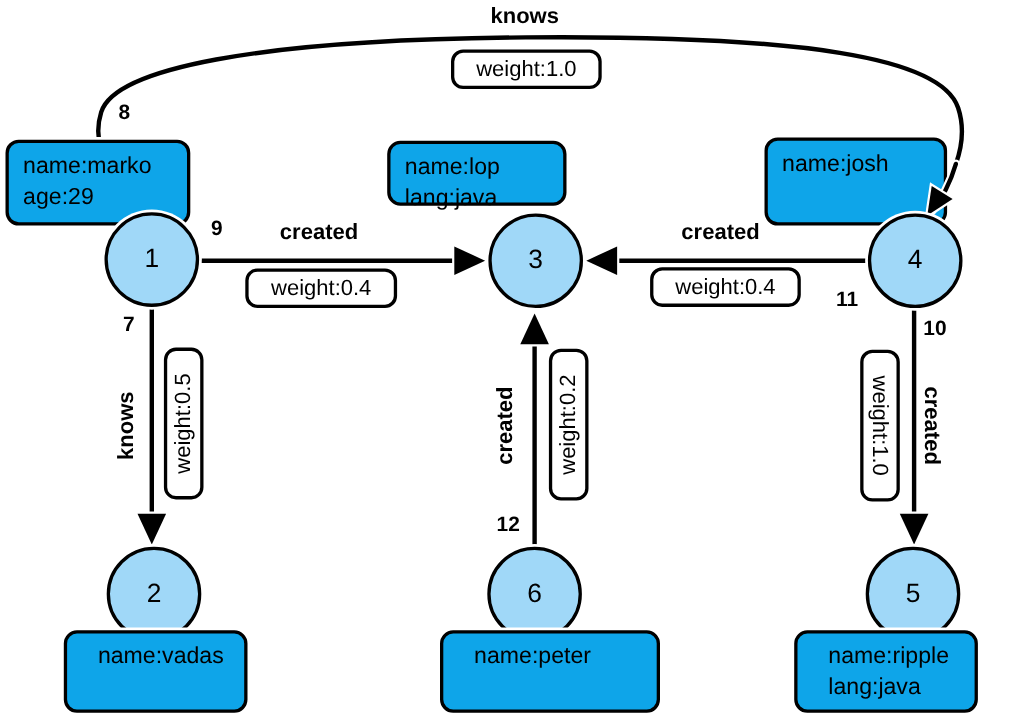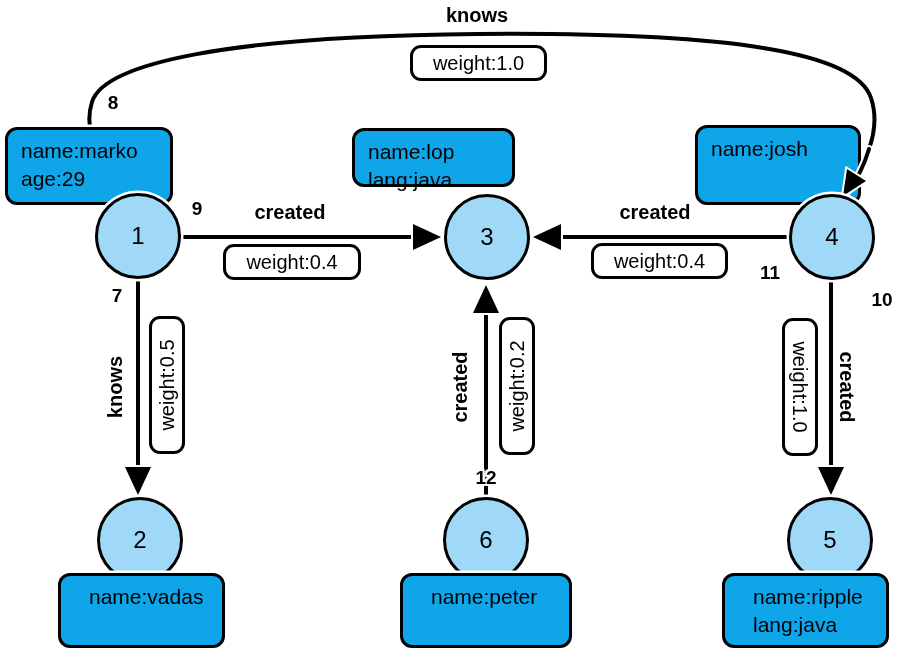--- a/index.html
+++ b/index.html
@@ -110,21 +110,21 @@
   <div class="node" style="left:787px; top:497px;">
       <span>5</span>
     </div>
   <div class="node" style="left:443px; top:497px;">
       <span>6</span>
     </div>
 
   <div class="prop-box z-bot" style="left:58px; top:573px; width:167px; height:75px;">
     <div>name:vadas</div>
   </div>
-  <div class="prop-box z-bot" style="left:400px; top:573px; width:172px; height:75px;">
+  <div class="prop-box z-bot" style="left:400px; top:573px; width:200px; height:75px;">
     <div>name:peter</div>
   </div>
   <div class="prop-box z-bot" style="left:722px; top:573px; width:167px; height:75px;">
     <div>name:ripple</div>
     <div>lang:java</div>
   </div>
 
   <div class="weight-box" style="left:410px; top:45px; width:137px;">weight:1.0</div>
   <div class="weight-box" style="left:223px; top:244px;">weight:0.4</div>
   <div class="weight-box" style="left:591px; top:243px; width:137px;">weight:0.4</div>
@@ -136,16 +136,16 @@
   <div class="edge-label" style="left:290px; top:212px;">created</div>
   <div class="edge-label" style="left:655px; top:212px;">created</div>
   <div class="edge-label rot-ccw" style="left:115px; top:387px;">knows</div>
   <div class="edge-label rot-ccw" style="left:460px; top:387px;">created</div>
   <div class="edge-label rot-cw" style="left:846px; top:387px;">created</div>
 
   <div class="edge-id" style="left:113px; top:103px;">8</div>
   <div class="edge-id" style="left:197px; top:209px;">9</div>
   <div class="edge-id" style="left:117px; top:296px;">7</div>
   <div class="edge-id" style="left:770px; top:253px;margin-top:20px;">11</div>
-  <div class="edge-id" style="left:850px; top:300px;margin-left:32px;">10</div>
-  <div class="edge-id" style="left:486px; top:478px;">12</div>
+  <div class="edge-id" style="left:850px; top:300px;">10</div>
+  <div class="edge-id" style="left:462px; top:478px;">12</div>
 
 </div>
 
 </body></html>

